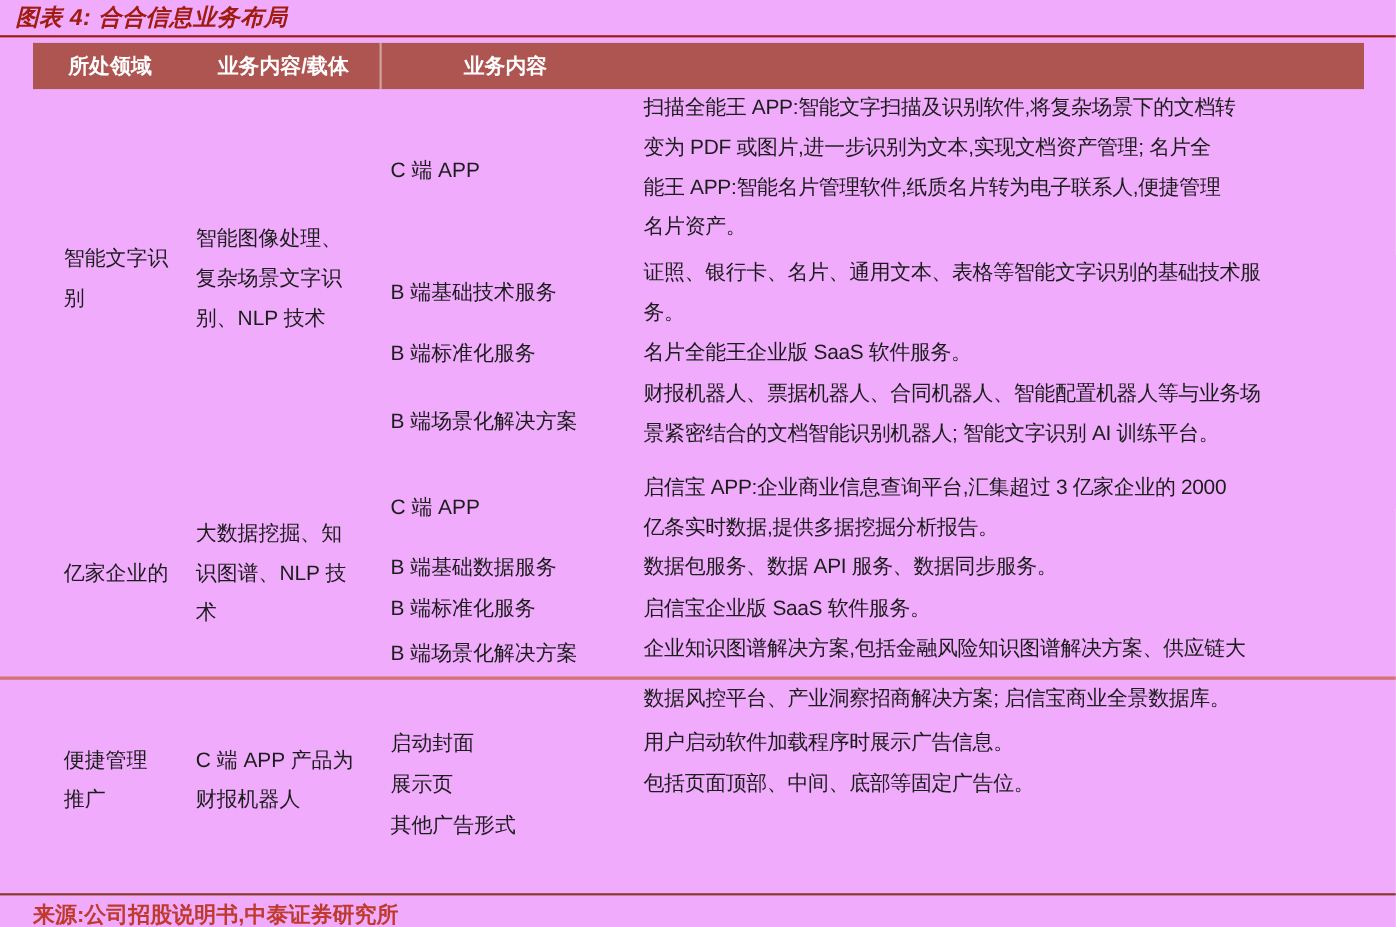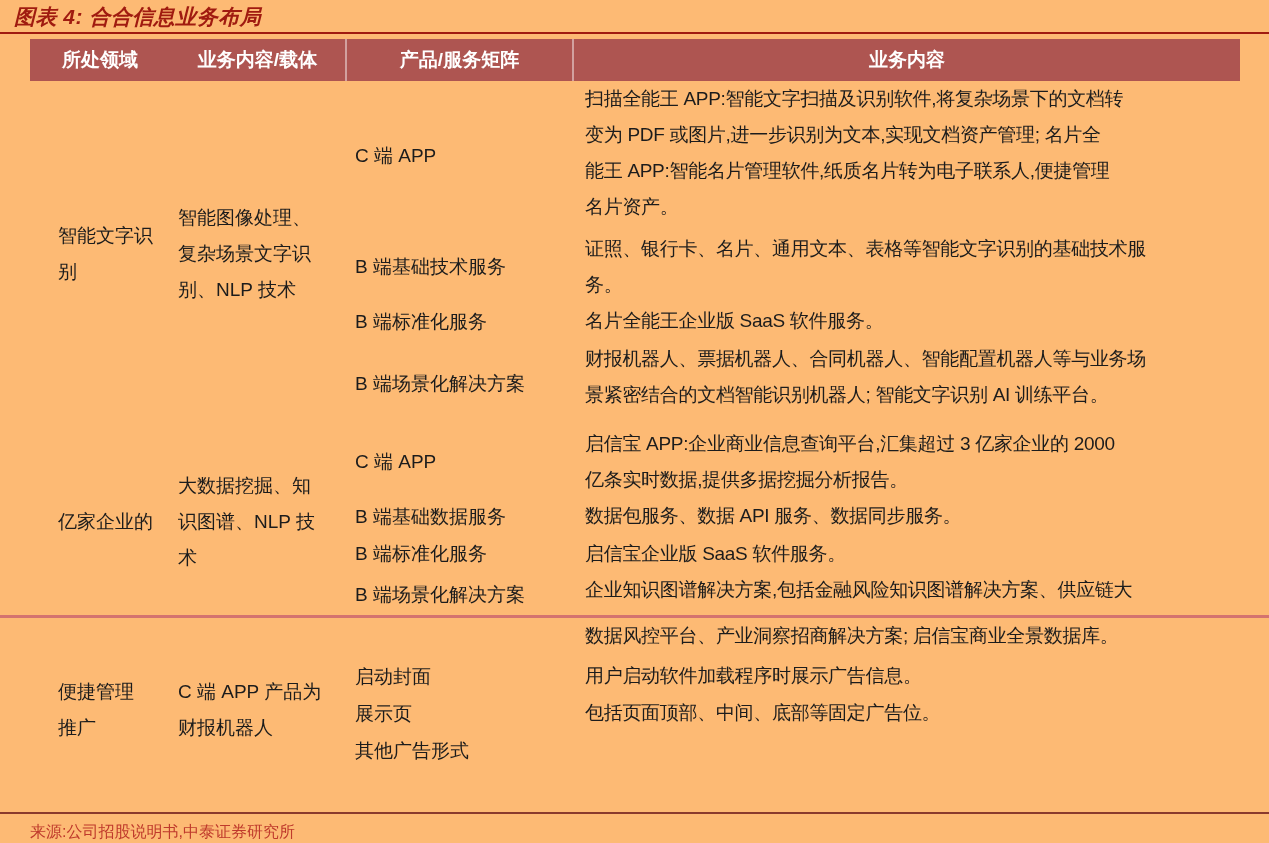--- a/index.html
+++ b/index.html
@@ -1,17 +1,17 @@
 <!DOCTYPE html>
 <html><head>
 <meta charset="utf-8">
 <style>
   html,body { margin:0; padding:0; background:#ffffff; }
   .page {
-    width:1269px; height:843px; position:relative; background:#fdba74;
+    width:1269px; height:843px; position:relative; background:#f0abfc;
     font-family:"Liberation Sans","DejaVu Sans",sans-serif;
     color:#1c1c1c; overflow:hidden;
   }
   .fig-title {
     padding:5px 0 0 14px; height:24px; line-height:24px;
     font-size:21px; font-weight:bold; font-style:italic; color:#a01b10;
     letter-spacing:0.5px;
   }
   .title-rule { height:2px; background:#a01b10; margin-top:3px; }
 
@@ -54,37 +54,36 @@
   .sec2 .r1{grid-row:1}.sec2 .r2{grid-row:2}.sec2 .r3{grid-row:3}.sec2 .r4{grid-row:4}
   .sec3 .r1{grid-row:1}.sec3 .r2{grid-row:2}.sec3 .r3{grid-row:3}.sec3 .r4{grid-row:4}
 
   .section-divider {
     position:absolute; left:0; top:615px; width:1269px; height:3px;
     background:#d4736f;
   }
   .footer-rule { margin-top:11px; height:2px; background:#8a3a2c; }
   .source {
     margin-top:7px; padding-left:30px; color:#bf3a2c;
-    font-size:16px; line-height:22px;
+    font-size:20px; line-height:22px;font-weight:bold;
   }
 </style>
 </head>
 <body>
 
 <div class="page">
 
   <div class="fig-title">图表 4: 合合信息业务布局</div>
   <div class="title-rule"></div>
 
   <div class="table">
 
     <div class="thead">
       <div class="th">所处领域</div>
       <div class="th">业务内容/载体</div>
-      <div class="th divided">产品/服务矩阵</div>
       <div class="th divided">业务内容</div>
     </div>
 
     <div class="section sec1">
       <div class="cell cell-domain">智能文字识
 别</div>
       <div class="cell cell-tech">智能图像处理、
 复杂场景文字识
 别、NLP 技术</div>
       <div class="cell cell-product r1">C 端 APP</div>

